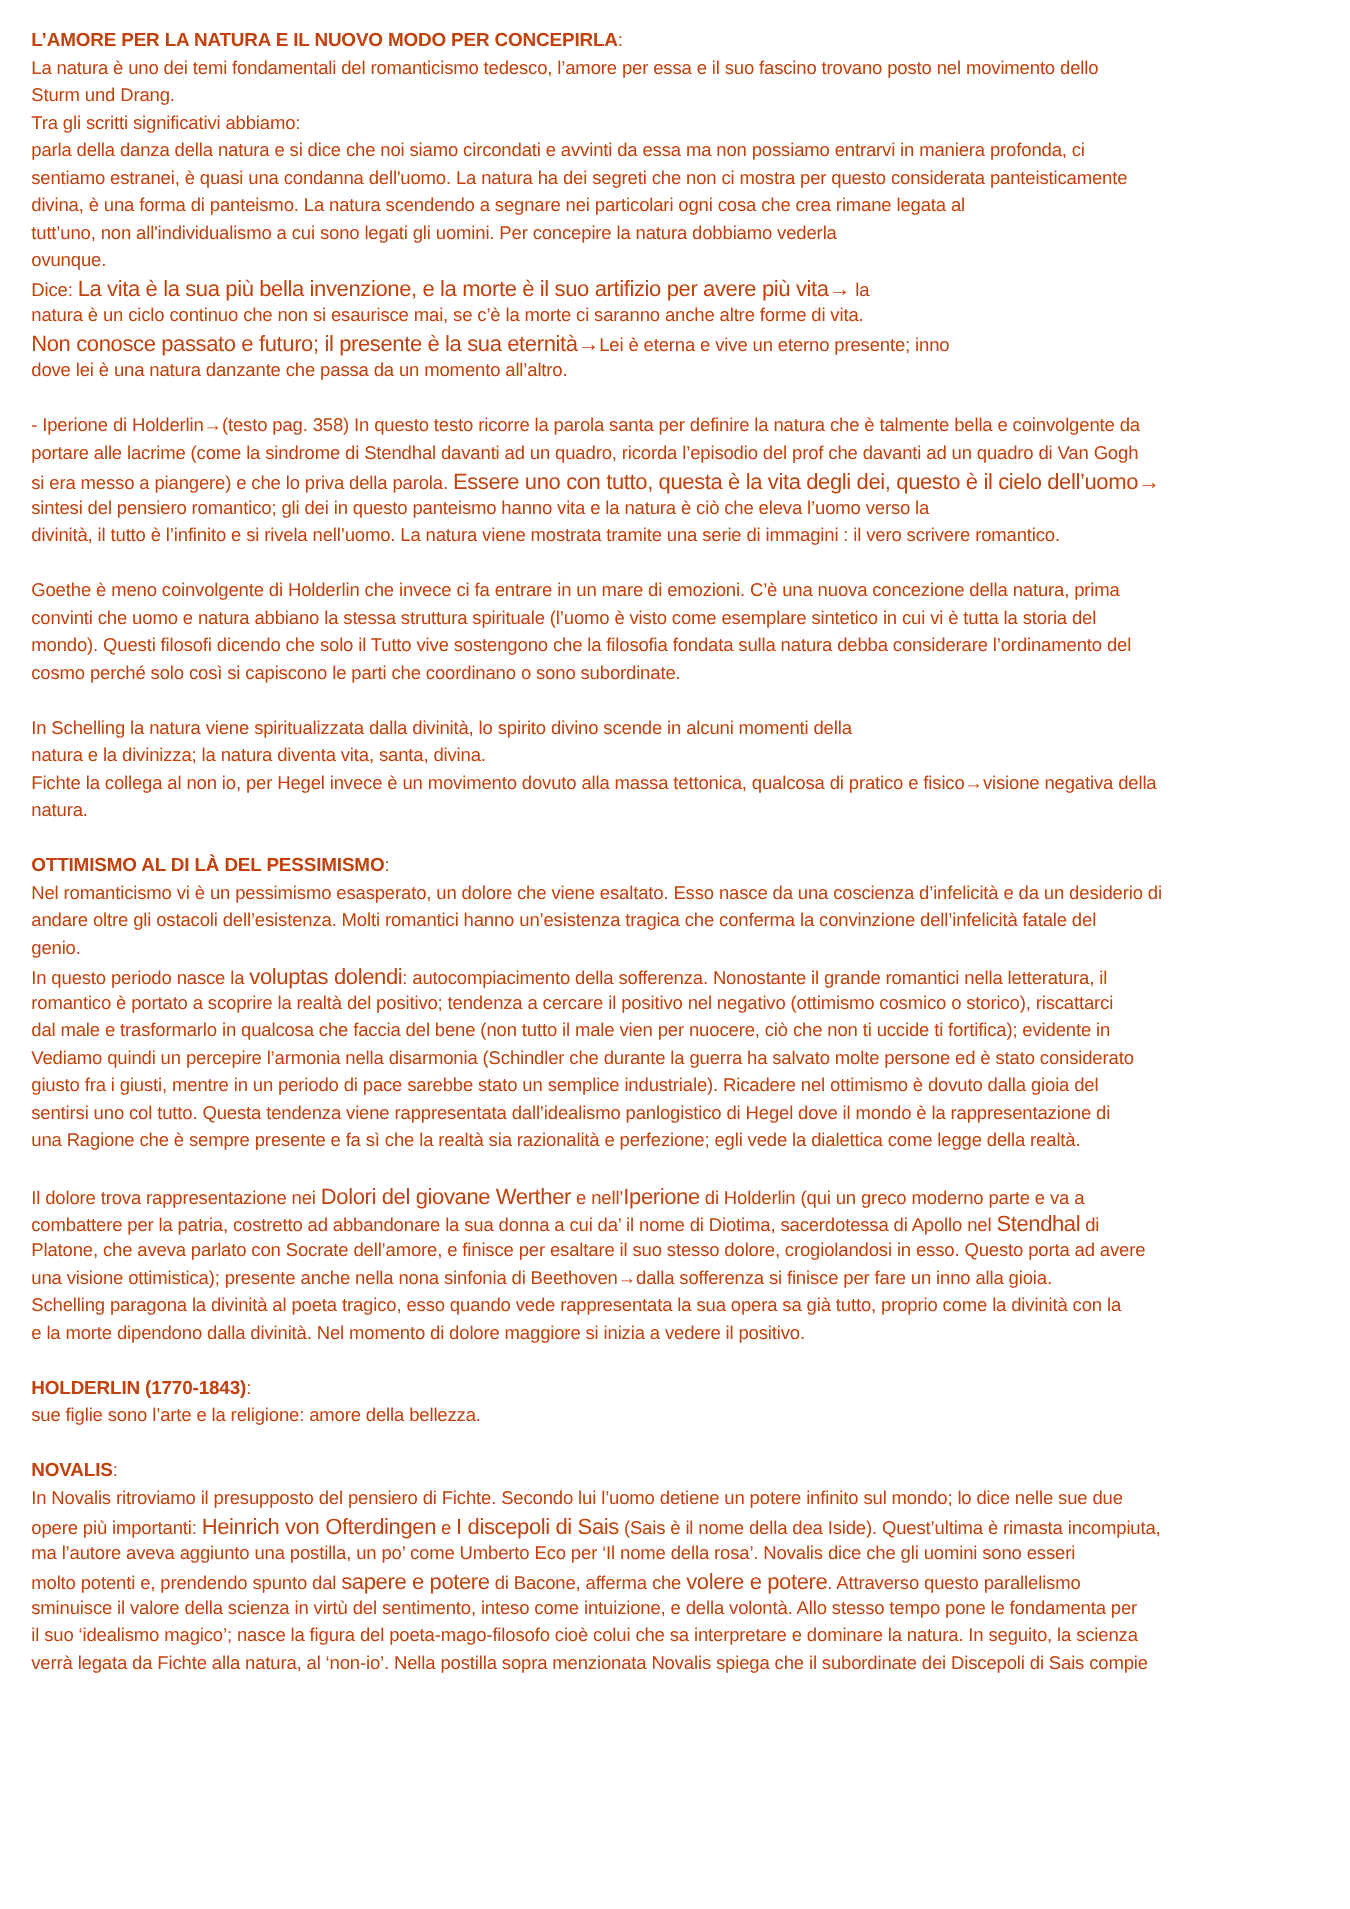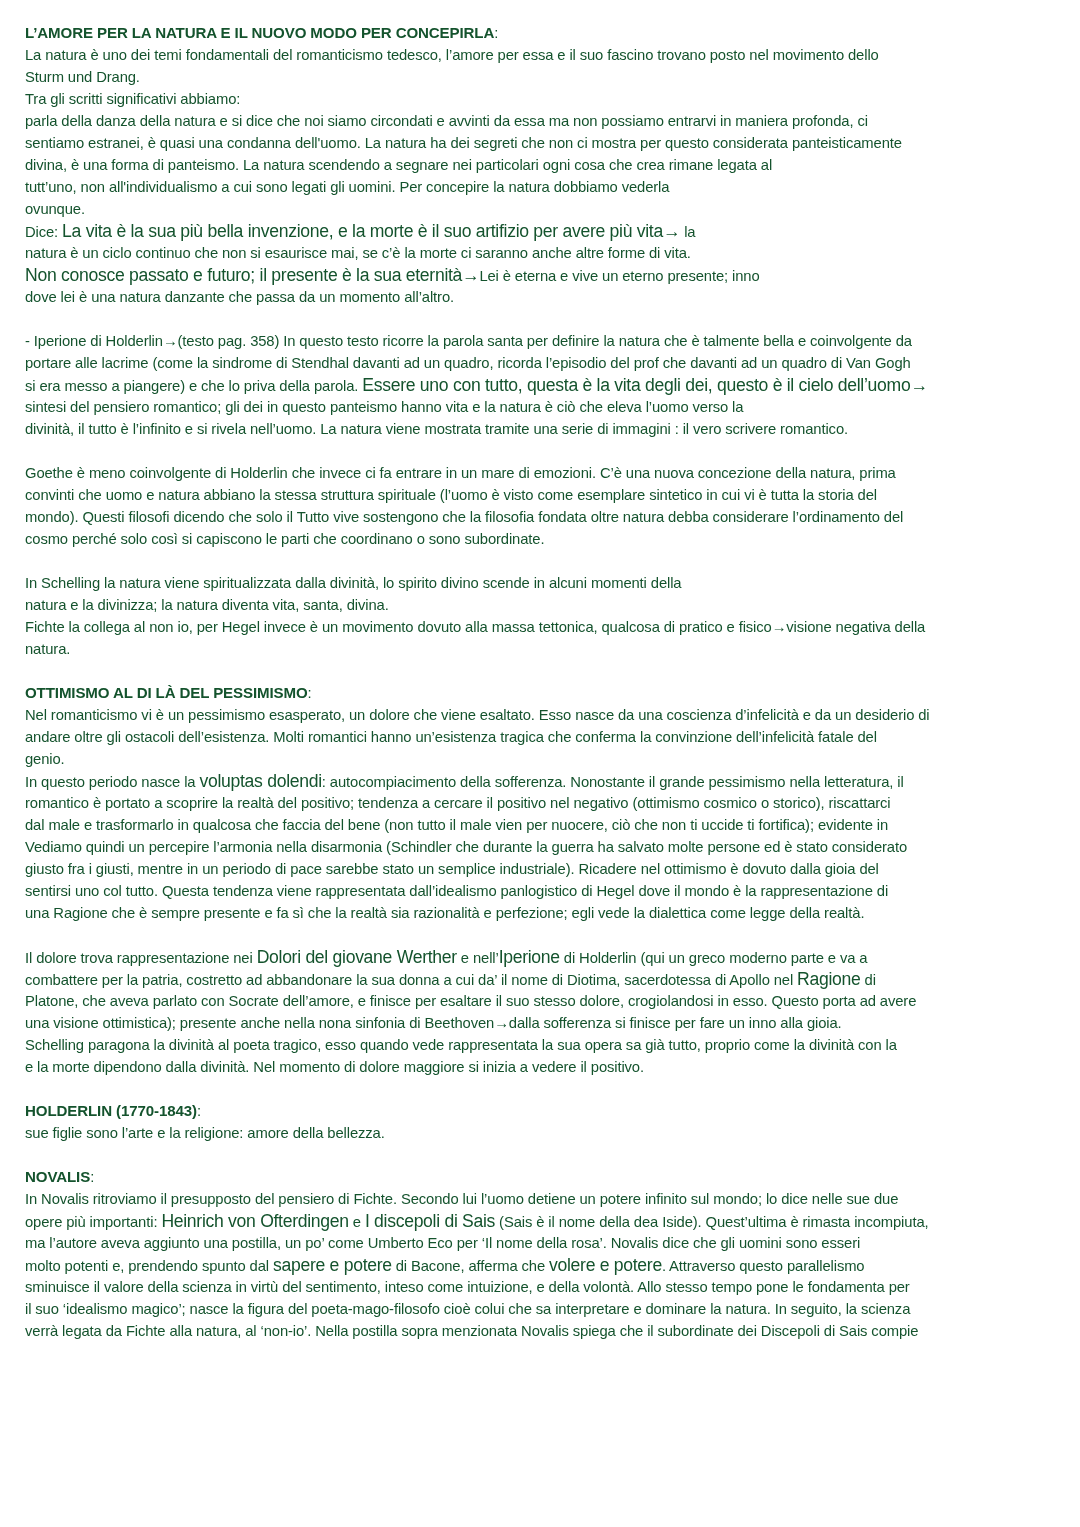--- a/index.html
+++ b/index.html
@@ -2,21 +2,21 @@
 <html><head>
 <meta charset="utf-8">
 <style>
   html,body{margin:0;padding:0;background:#ffffff;}
   .page{
     width:1080px;
     height:1527px;
     box-sizing:border-box;
     padding:22px 18px 20px 25px;
     background:#ffffff;
-    color:#14532d;
+    color:#c2410c;
     font-family:"Liberation Sans",sans-serif;
     font-size:14.8px;
     letter-spacing:-0.12px;
     overflow:hidden;
   }
   .line{
     white-space:nowrap;
     height:22px;
     line-height:22px;
   }
@@ -44,42 +44,42 @@
     <div class="line"><span class="run-n">dove lei è una natura danzante che passa da un momento all’altro.</span></div>
     <div class="line blank"></div>
     <div class="line"><span class="run-n">- Iperione di Holderlin→(testo pag. 358) In questo testo ricorre la parola santa per definire la natura che è talmente bella e coinvolgente da</span></div>
     <div class="line"><span class="run-n">portare alle lacrime (come la sindrome di Stendhal davanti ad un quadro, ricorda l’episodio del prof che davanti ad un quadro di Van Gogh</span></div>
     <div class="line"><span class="run-n">si era messo a piangere) e che lo priva della parola. </span><span class="run-L">Essere uno con tutto, questa è la vita degli dei, questo è il cielo dell’uomo→</span></div>
     <div class="line"><span class="run-n">sintesi del pensiero romantico; gli dei in questo panteismo hanno vita e la natura è ciò che eleva l’uomo verso la</span></div>
     <div class="line"><span class="run-n">divinità, il tutto è l’infinito e si rivela nell’uomo. La natura viene mostrata tramite una serie di immagini : il vero scrivere romantico.</span></div>
     <div class="line blank"></div>
     <div class="line"><span class="run-n">Goethe è meno coinvolgente di Holderlin che invece ci fa entrare in un mare di emozioni. C’è una nuova concezione della natura, prima</span></div>
     <div class="line"><span class="run-n">convinti che uomo e natura abbiano la stessa struttura spirituale (l’uomo è visto come esemplare sintetico in cui vi è tutta la storia del</span></div>
-    <div class="line"><span class="run-n">mondo). Questi filosofi dicendo che solo il Tutto vive sostengono che la filosofia fondata oltre natura debba considerare l’ordinamento del</span></div>
+    <div class="line"><span class="run-n">mondo). Questi filosofi dicendo che solo il Tutto vive sostengono che la filosofia fondata sulla natura debba considerare l’ordinamento del</span></div>
     <div class="line"><span class="run-n">cosmo perché solo così si capiscono le parti che coordinano o sono subordinate.</span></div>
     <div class="line blank"></div>
     <div class="line"><span class="run-n">In Schelling la natura viene spiritualizzata dalla divinità, lo spirito divino scende in alcuni momenti della</span></div>
     <div class="line"><span class="run-n">natura e la divinizza; la natura diventa vita, santa, divina.</span></div>
     <div class="line"><span class="run-n">Fichte la collega al non io, per Hegel invece è un movimento dovuto alla massa tettonica, qualcosa di pratico e fisico→visione negativa della</span></div>
     <div class="line"><span class="run-n">natura.</span></div>
     <div class="line blank"></div>
     <div class="line"><span class="run-b">OTTIMISMO AL DI LÀ DEL PESSIMISMO</span><span class="run-n">:</span></div>
     <div class="line"><span class="run-n">Nel romanticismo vi è un pessimismo esasperato, un dolore che viene esaltato. Esso nasce da una coscienza d’infelicità e da un desiderio di</span></div>
     <div class="line"><span class="run-n">andare oltre gli ostacoli dell’esistenza. Molti romantici hanno un’esistenza tragica che conferma la convinzione dell’infelicità fatale del</span></div>
     <div class="line"><span class="run-n">genio.</span></div>
-    <div class="line"><span class="run-n">In questo periodo nasce la </span><span class="run-L">voluptas dolendi</span><span class="run-n">: autocompiacimento della sofferenza. Nonostante il grande pessimismo nella letteratura, il</span></div>
+    <div class="line"><span class="run-n">In questo periodo nasce la </span><span class="run-L">voluptas dolendi</span><span class="run-n">: autocompiacimento della sofferenza. Nonostante il grande romantici nella letteratura, il</span></div>
     <div class="line"><span class="run-n">romantico è portato a scoprire la realtà del positivo; tendenza a cercare il positivo nel negativo (ottimismo cosmico o storico), riscattarci</span></div>
     <div class="line"><span class="run-n">dal male e trasformarlo in qualcosa che faccia del bene (non tutto il male vien per nuocere, ciò che non ti uccide ti fortifica); evidente in</span></div>
     <div class="line"><span class="run-n">Vediamo quindi un percepire l’armonia nella disarmonia (Schindler che durante la guerra ha salvato molte persone ed è stato considerato</span></div>
     <div class="line"><span class="run-n">giusto fra i giusti, mentre in un periodo di pace sarebbe stato un semplice industriale). Ricadere nel ottimismo è dovuto dalla gioia del</span></div>
     <div class="line"><span class="run-n">sentirsi uno col tutto. Questa tendenza viene rappresentata dall’idealismo panlogistico di Hegel dove il mondo è la rappresentazione di</span></div>
     <div class="line"><span class="run-n">una Ragione che è sempre presente e fa sì che la realtà sia razionalità e perfezione; egli vede la dialettica come legge della realtà.</span></div>
     <div class="line blank"></div>
     <div class="line"><span class="run-n">Il dolore trova rappresentazione nei </span><span class="run-L">Dolori del giovane Werther</span><span class="run-n"> e nell’</span><span class="run-L">Iperione</span><span class="run-n"> di Holderlin (qui un greco moderno parte e va a</span></div>
-    <div class="line"><span class="run-n">combattere per la patria, costretto ad abbandonare la sua donna a cui da’ il nome di Diotima, sacerdotessa di Apollo nel </span><span class="run-L">Ragione</span><span class="run-n"> di</span></div>
+    <div class="line"><span class="run-n">combattere per la patria, costretto ad abbandonare la sua donna a cui da’ il nome di Diotima, sacerdotessa di Apollo nel </span><span class="run-L">Stendhal</span><span class="run-n"> di</span></div>
     <div class="line"><span class="run-n">Platone, che aveva parlato con Socrate dell’amore, e finisce per esaltare il suo stesso dolore, crogiolandosi in esso. Questo porta ad avere</span></div>
     <div class="line"><span class="run-n">una visione ottimistica); presente anche nella nona sinfonia di Beethoven→dalla sofferenza si finisce per fare un inno alla gioia.</span></div>
     <div class="line"><span class="run-n">Schelling paragona la divinità al poeta tragico, esso quando vede rappresentata la sua opera sa già tutto, proprio come la divinità con la</span></div>
     <div class="line"><span class="run-n">e la morte dipendono dalla divinità. Nel momento di dolore maggiore si inizia a vedere il positivo.</span></div>
     <div class="line blank"></div>
     <div class="line"><span class="run-b">HOLDERLIN (1770-1843)</span><span class="run-n">:</span></div>
     <div class="line"><span class="run-n">sue figlie sono l’arte e la religione: amore della bellezza.</span></div>
     <div class="line blank"></div>
     <div class="line"><span class="run-b">NOVALIS</span><span class="run-n">:</span></div>
     <div class="line"><span class="run-n">In Novalis ritroviamo il presupposto del pensiero di Fichte. Secondo lui l’uomo detiene un potere infinito sul mondo; lo dice nelle sue due</span></div>

